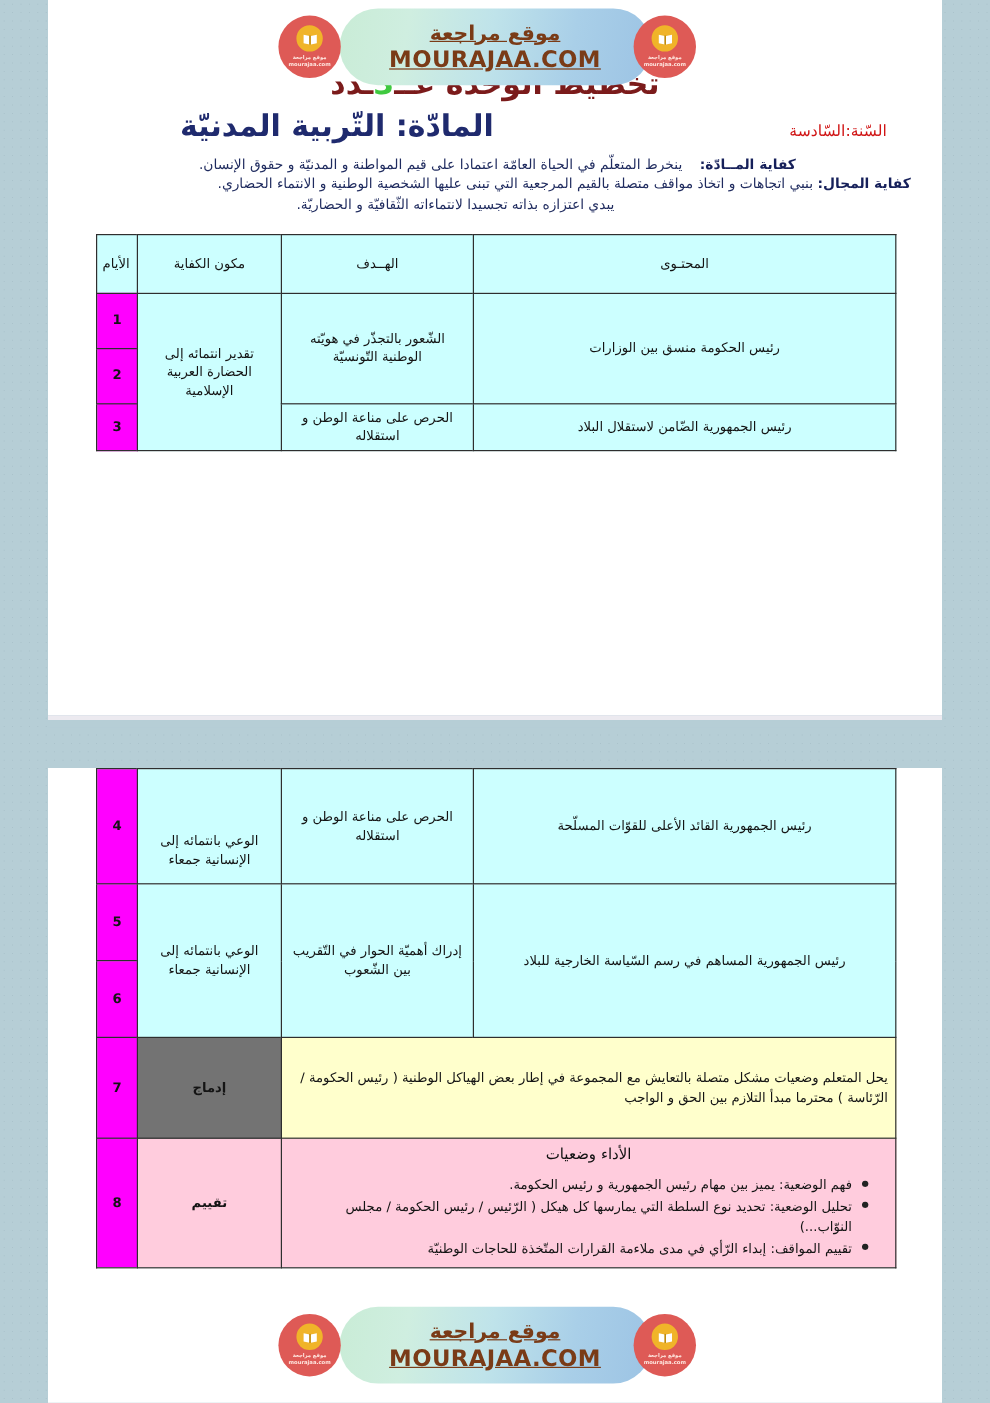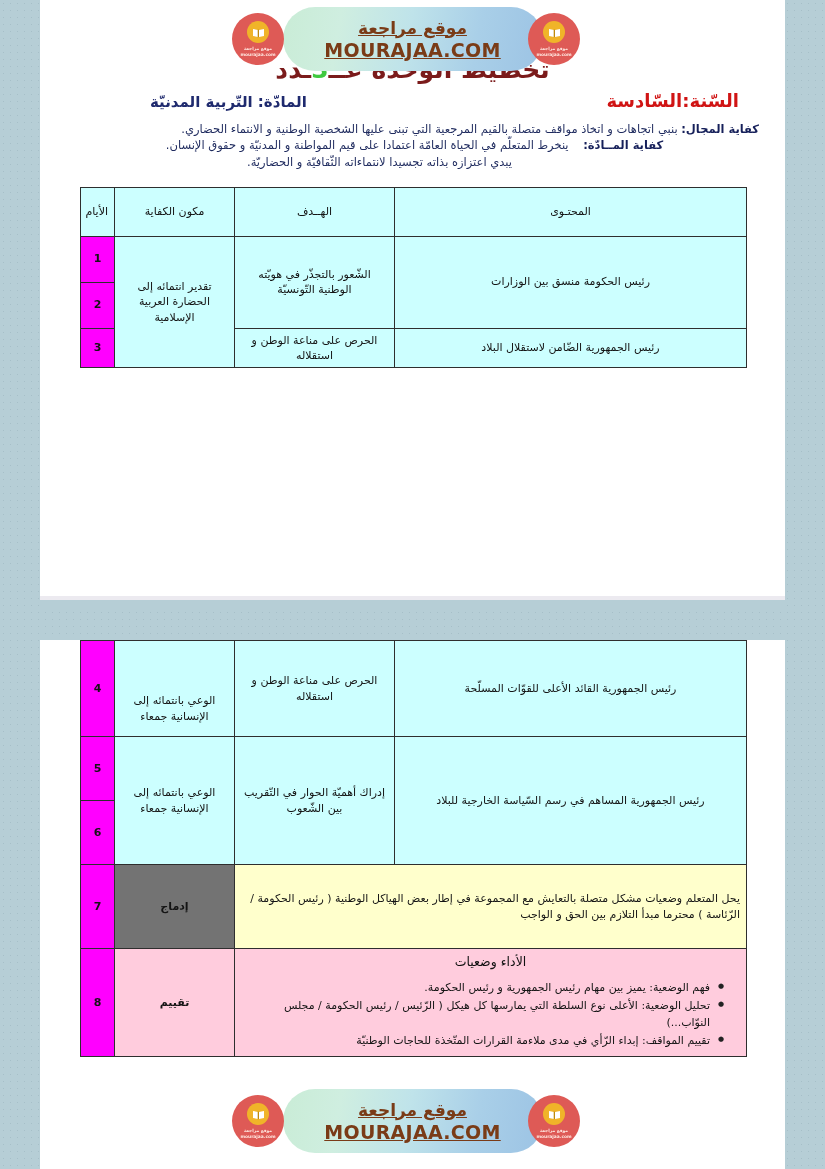--- a/index.html
+++ b/index.html
@@ -79,28 +79,28 @@
   .subject-row {
     display: flex;
     flex-direction: row-reverse;
     justify-content: space-between;
     align-items: baseline;
     margin-top: 6px;
     padding: 0 28px 0 92px;
     direction: rtl;
   }
   .subject-label {
-    font-size: 15px;
+    font-size: 25px;
     font-weight: bold;
     color: #1f2a6e;
     white-space: nowrap;
   }
   .year-label {
-    font-size: 18px;
-    font-weight: bold;
+    font-size: 13px;
+    font-weight: normal;
     color: #d01414;
     white-space: nowrap;
   }
 
   
   .competency-block {
     margin-top: 10px;
     padding: 0 26px 0 30px;
     direction: rtl;
     color: #1e2a5e;
@@ -321,24 +321,24 @@
     <div class="doc-header">
       <h1 class="doc-title"><span>تخطيط الوحده عــ</span><span class="num">3</span><span>ـدد</span></h1>
 
       <div class="subject-row">
         <span class="subject-label">المادّة: التّربية المدنيّة</span>
         <span class="year-label">السّنة:السّادسة</span>
       </div>
     </div>
 
     <div class="competency-block">
+      <div class="comp-line comp-line-2"><span class="comp-key">كفاية المــادّة:</span>
+        &nbsp;&nbsp;&nbsp;<span>ينخرط المتعلّم في الحياة العامّة اعتمادا على قيم المواطنة و المدنيّة و حقوق الإنسان.</span></div>
       <div class="comp-line comp-line-1"><span class="comp-key">كفاية المجال:</span>
         <span>بنبي اتجاهات و اتخاذ مواقف متصلة بالقيم المرجعية التي تبنى عليها الشخصية الوطنية و الانتماء الحضاري.</span></div>
-      <div class="comp-line comp-line-2"><span class="comp-key">كفاية المــادّة:</span>
-        &nbsp;&nbsp;&nbsp;<span>ينخرط المتعلّم في الحياة العامّة اعتمادا على قيم المواطنة و المدنيّة و حقوق الإنسان.</span></div>
       <div class="comp-line comp-line-4">يبدي اعتزازه بذاته تجسيدا لانتماءاته الثّقافيّة و الحضاريّة.</div>
     </div>
 
     <div class="table-wrap">
       <table class="plan">
         <colgroup>
           <col class="col-content">
             <col class="col-goal">
             <col class="col-comp">
             <col class="col-days">
@@ -405,21 +405,21 @@
             <td class="cell-yellow-content" colspan="2">يحل المتعلم وضعيات مشكل متصلة بالتعايش مع المجموعة في إطار بعض الهياكل الوطنية ( رئيس الحكومة / الرّئاسة  ) محترما مبدأ التلازم بين الحق و الواجب</td>
             <td class="cell-tag-yellow">إدماج</td>
             <td class="cell-days">7</td>
           </tr>
 
           <tr style="height:104px;">
             <td class="cell-pink-content" colspan="2">
               <div class="perf-title">الأداء وضعيات</div>
               <ul class="perf-list">
                 <li>فهم الوضعية: يميز بين مهام رئيس الجمهورية و رئيس الحكومة.</li>
-                <li>تحليل الوضعية: الأعلى نوع السلطة التي يمارسها كل هيكل ( الرّئيس / رئيس الحكومة / مجلس النوّاب...)</li>
+                <li>تحليل الوضعية: تحديد نوع السلطة التي يمارسها كل هيكل ( الرّئيس / رئيس الحكومة / مجلس النوّاب...)</li>
                 <li>تقييم المواقف: إبداء الرّأي في مدى ملاءمة القرارات المتّخذة للحاجات الوطنيّة</li>
               </ul>
             </td>
             <td class="cell-tag-pink">تقييم</td>
             <td class="cell-days">8</td>
           </tr>
         </tbody>
       </table>
     </div>
   </div>

